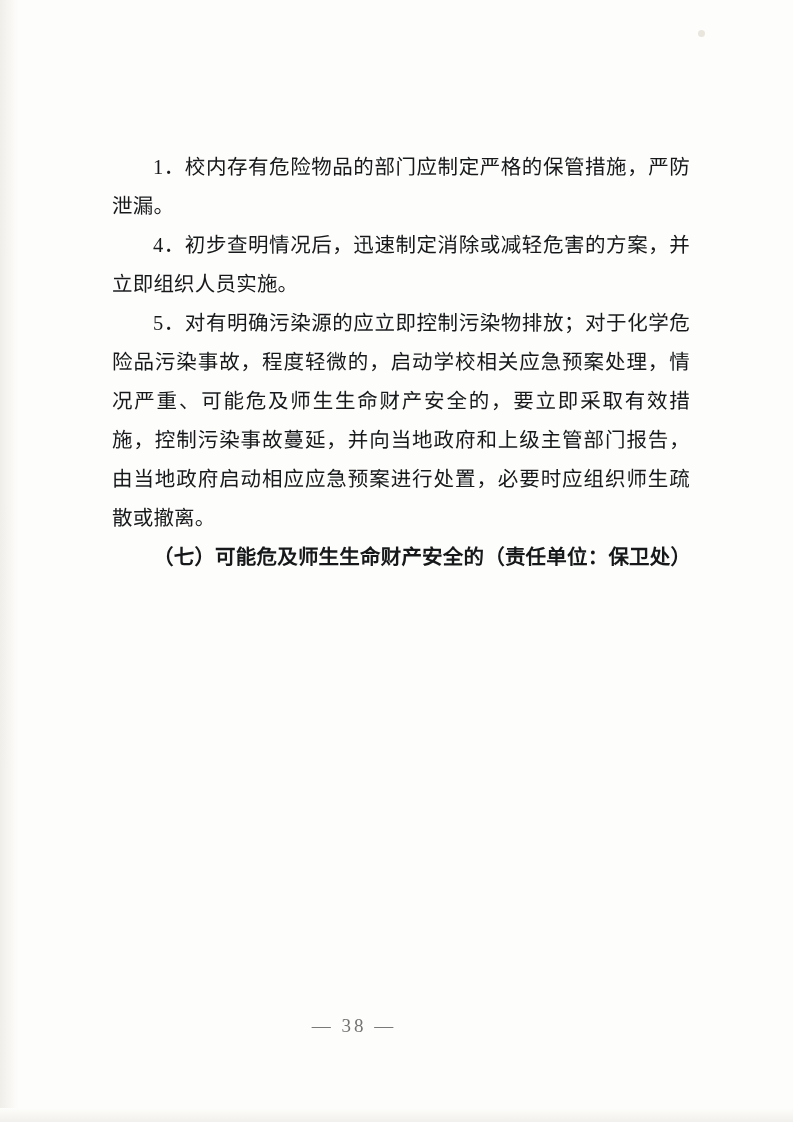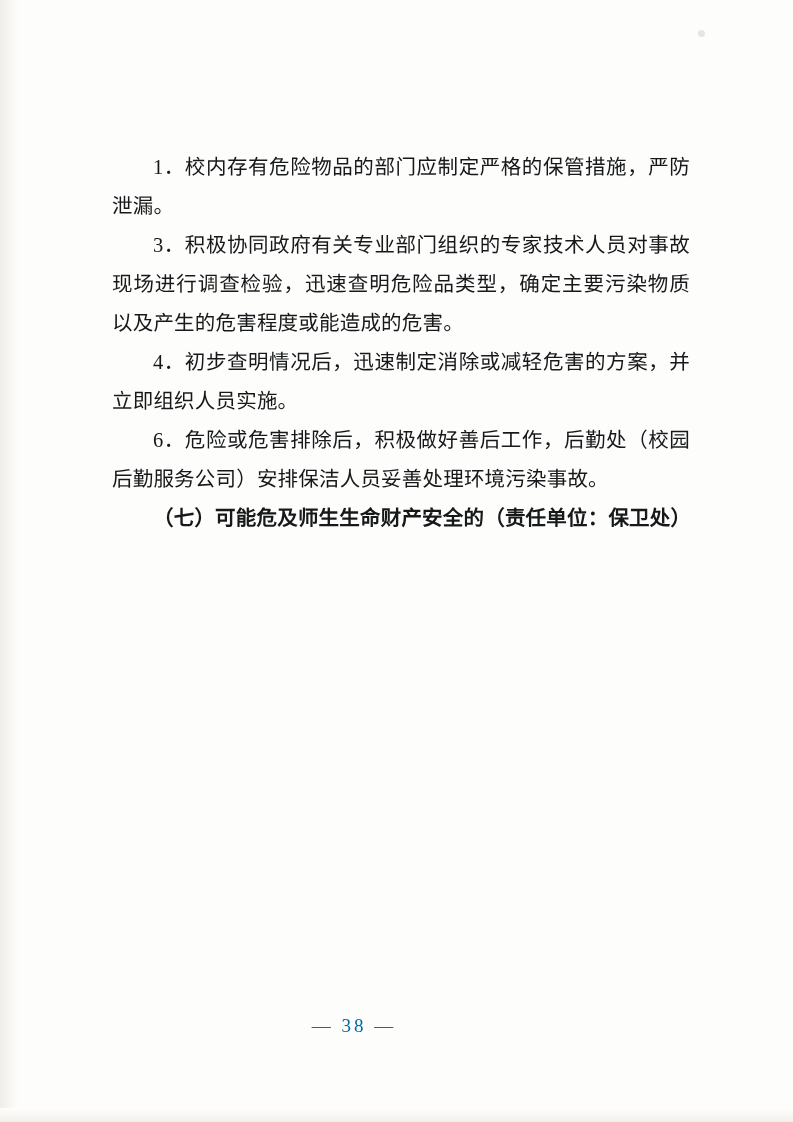--- a/index.html
+++ b/index.html
@@ -43,21 +43,21 @@
     font-weight: bold;
   }
   .page-number {
     position: absolute;
     left: 0;
     top: 1015px;
     width: 708px;
     text-align: center;
     font-size: 19px;
     letter-spacing: 3px;
-    color: #0369a1;
+    color: #737373;
     font-family: "Liberation Serif", "DejaVu Serif", serif;
   }
   .corner-mark {
     position: absolute;
     right: 88px;
     top: 30px;
     width: 7px;
     height: 7px;
     background: #e9e6de;
     border-radius: 50%;
@@ -82,20 +82,19 @@
 </head>
 <body>
 
 <div class="page">
   <div class="edge-shade-left"></div>
   <div class="edge-shade-bottom"></div>
   <div class="corner-mark"></div>
 
   <div class="page-inner">
     <p class="para">1．校内存有危险物品的部门应制定严格的保管措施，严防泄漏。</p>
-    <p class="para">3．积极协同政府有关专业部门组织的专家技术人员对事故现场进行调查检验，迅速查明危险品类型，确定主要污染物质以及产生的危害程度或能造成的危害。</p>
     <p class="para">4．初步查明情况后，迅速制定消除或减轻危害的方案，并立即组织人员实施。</p>
-    <p class="para">6．危险或危害排除后，积极做好善后工作，后勤处（校园后勤服务公司）安排保洁人员妥善处理环境污染事故。</p>
+    <p class="para">5．对有明确污染源的应立即控制污染物排放；对于化学危险品污染事故，程度轻微的，启动学校相关应急预案处理，情况严重、可能危及师生生命财产安全的，要立即采取有效措施，控制污染事故蔓延，并向当地政府和上级主管部门报告，由当地政府启动相应应急预案进行处置，必要时应组织师生疏散或撤离。</p>
     <p class="para heading">（七）可能危及师生生命财产安全的（责任单位：保卫处）</p>
   </div>
 
   <div class="page-number">— 38 —</div>
 </div>
 
 </body></html>

